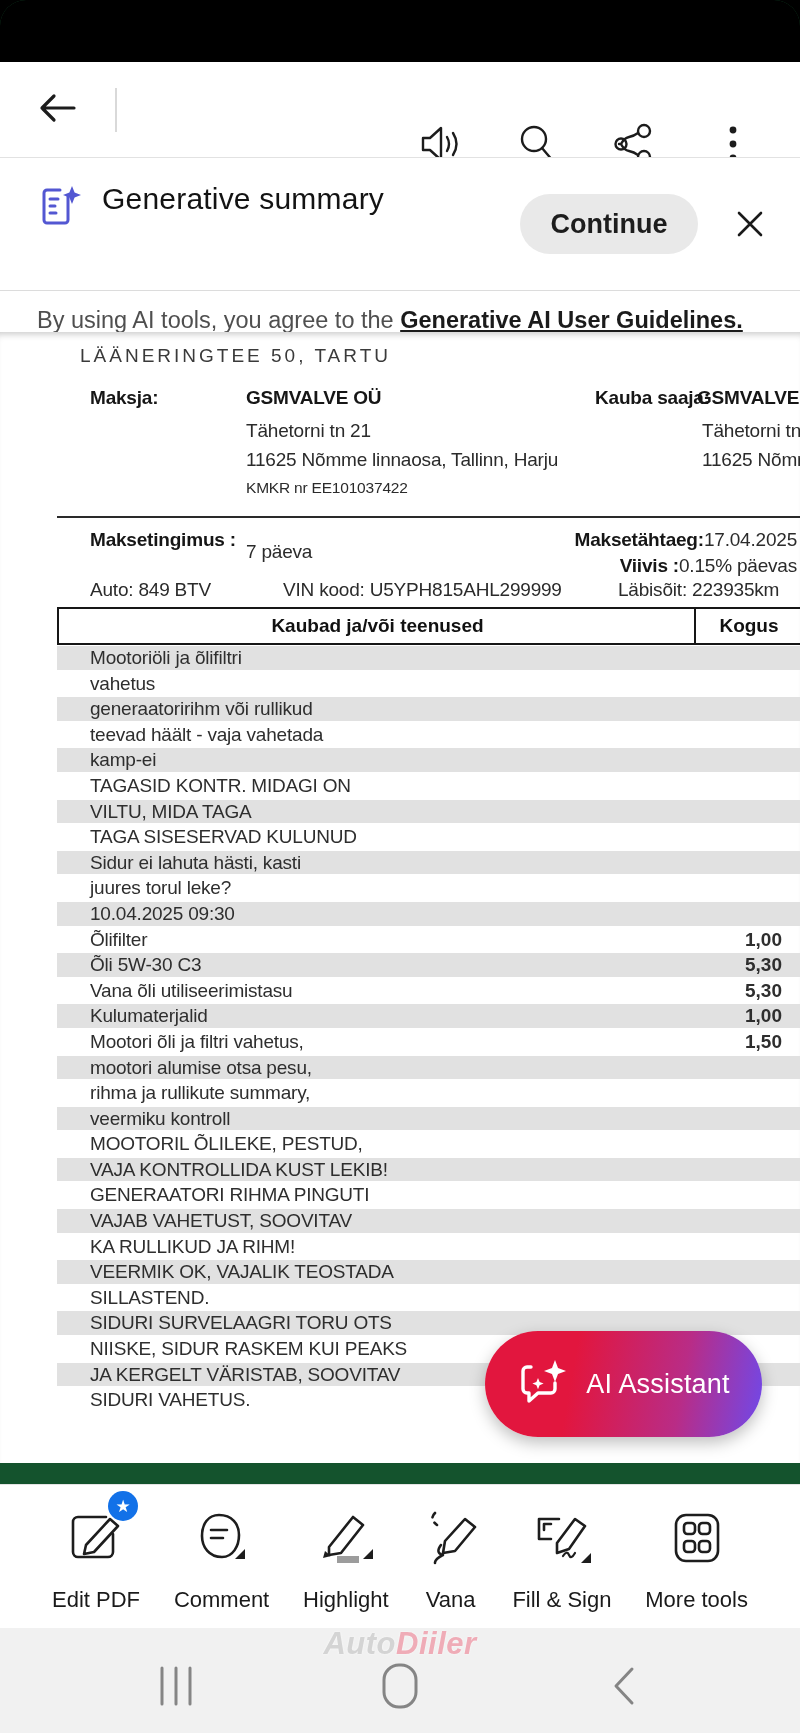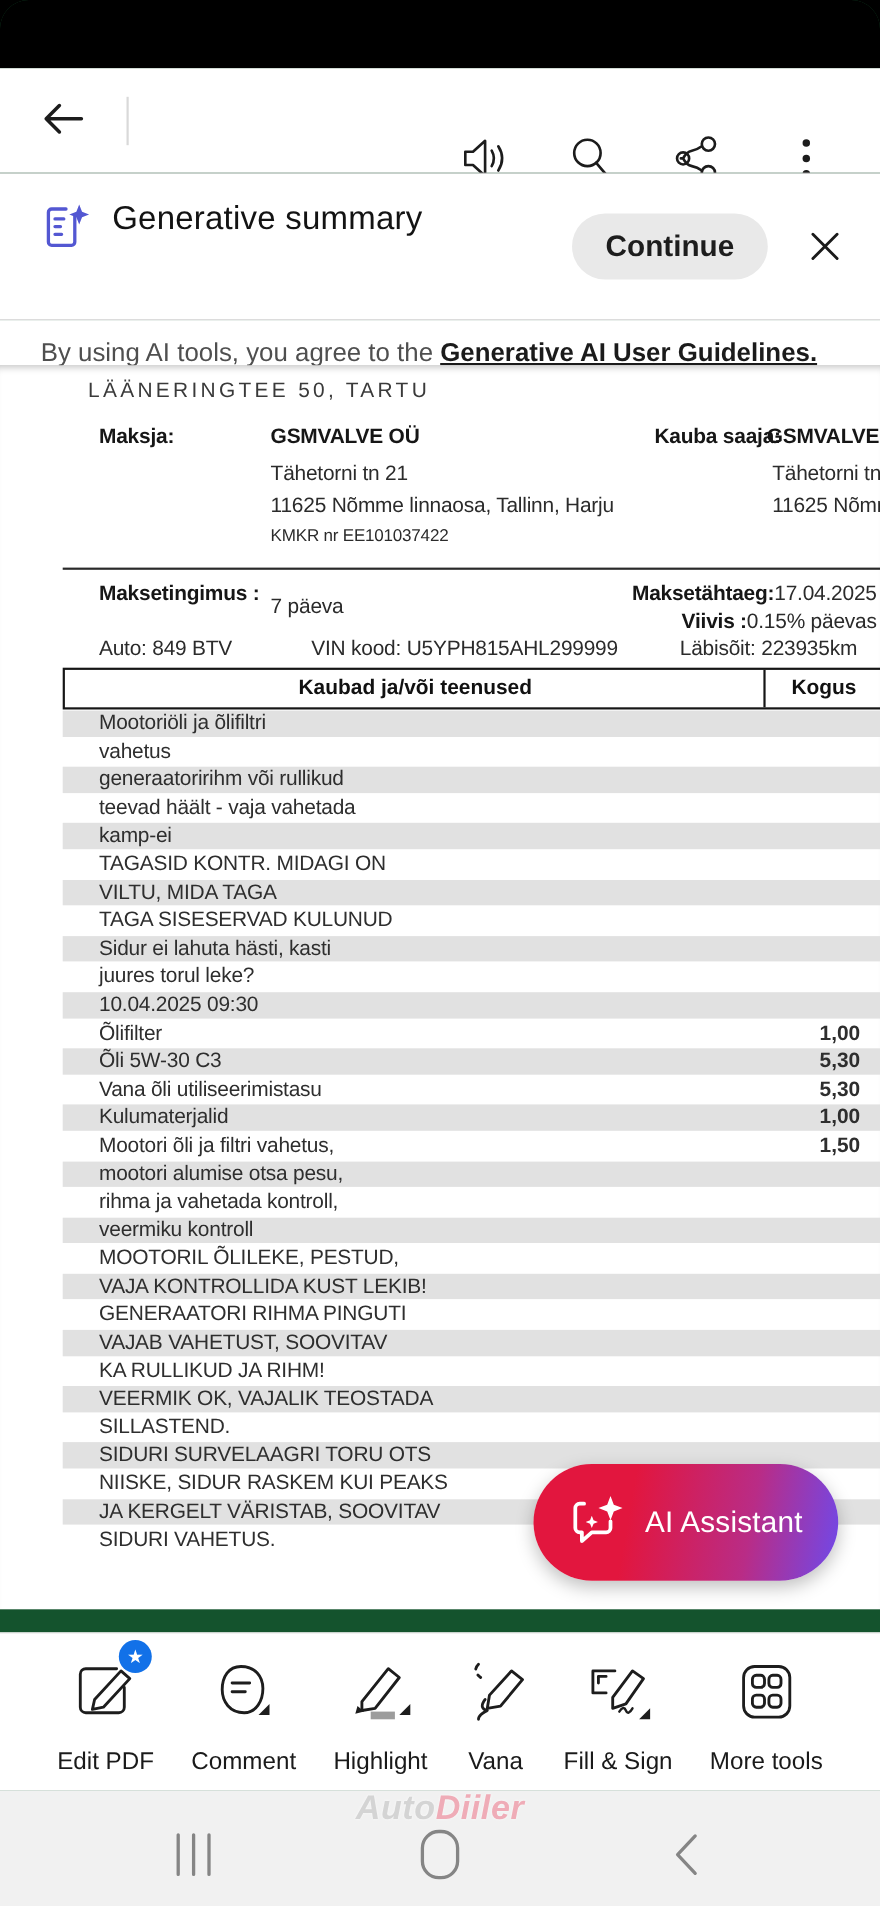--- a/index.html
+++ b/index.html
@@ -279,21 +279,21 @@
   </div>
 
   <div class="row">
     <div class="band"></div>
     <span class="txt">mootori alumise otsa pesu,</span>
     <span class="qty"></span>
   </div>
 
   <div class="row">
     <div class="band"></div>
-    <span class="txt">rihma ja vahetada kontroll,</span>
+    <span class="txt">rihma ja rullikute summary,</span>
     <span class="qty"></span>
   </div>
 
   <div class="row">
     <div class="band"></div>
     <span class="txt">veermiku kontroll</span>
     <span class="qty"></span>
   </div>
 
   <div class="row">

